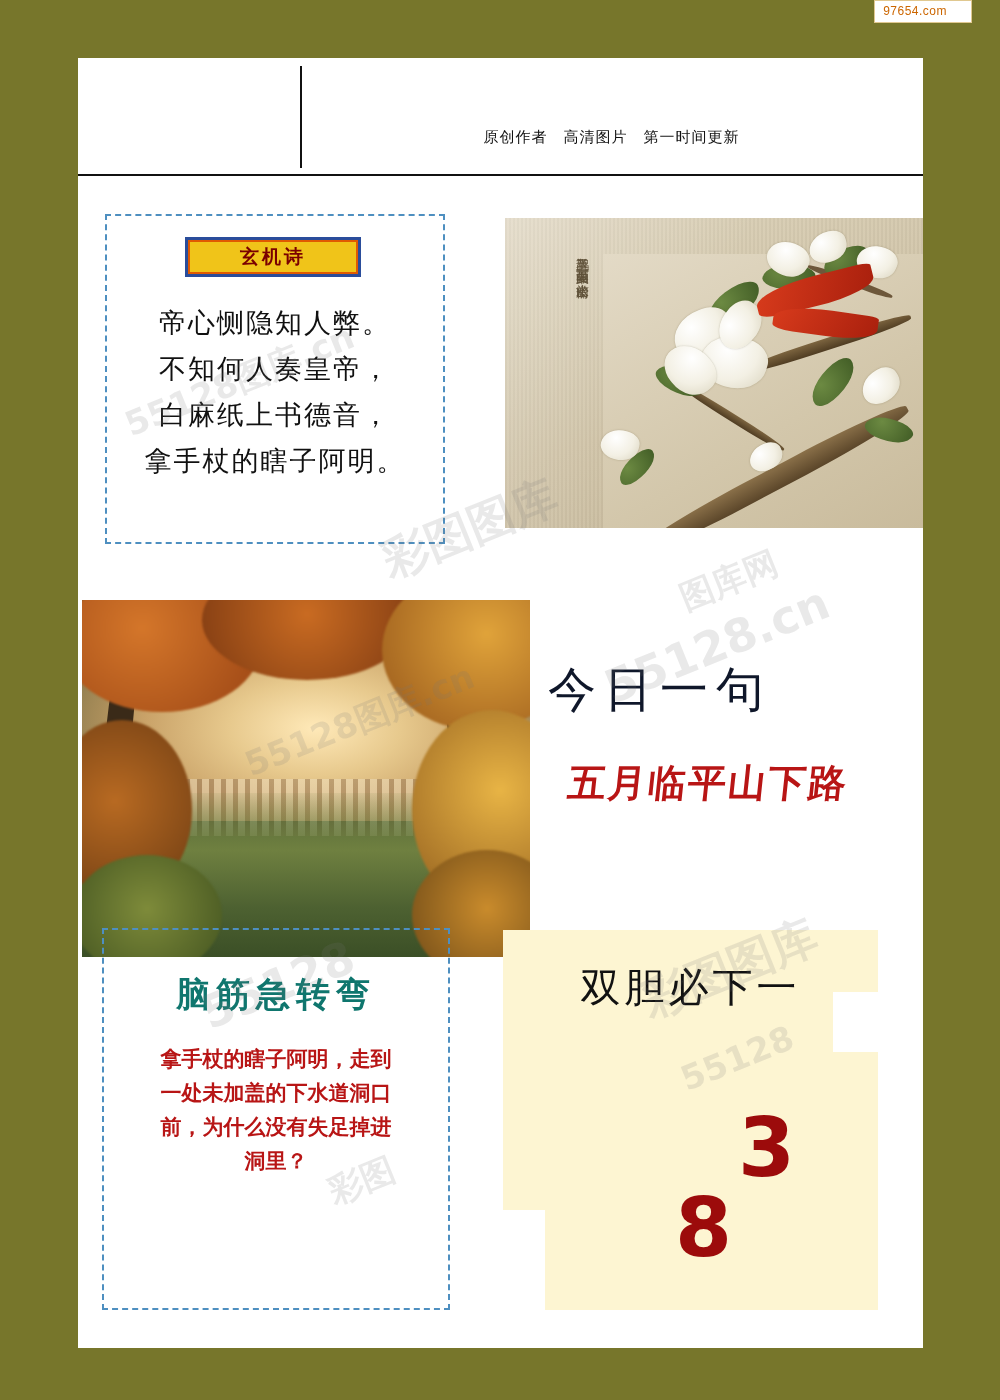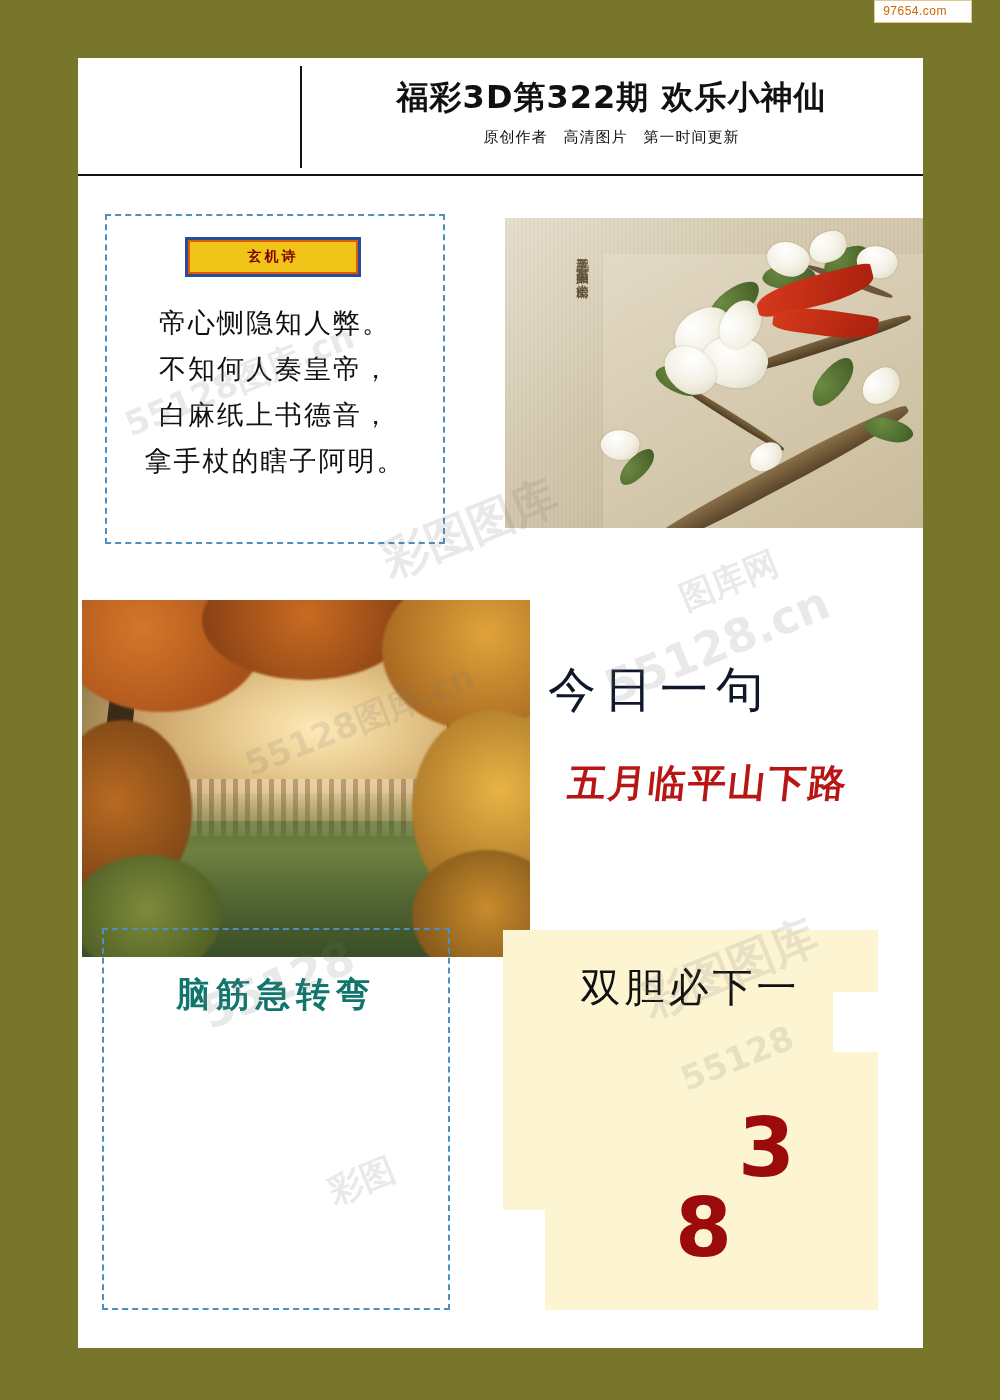--- a/index.html
+++ b/index.html
@@ -96,21 +96,21 @@
   .poem-badge-inner {
     width: 100%;
     height: 100%;
     background: #f0c419;
     border: 2px solid #e05a00;
     box-sizing: border-box;
     display: flex;
     align-items: center;
     justify-content: center;
     color: #7a0000;
-    font-size: 14px;
+    font-size: 19px;
     font-weight: bold;
     letter-spacing: 3px;
     font-family: "DejaVu Sans", "Liberation Sans", sans-serif;
   }
   .poem-lines {
     position: absolute;
     left: 0;
     right: 0;
     top: 84px;
     text-align: center;
@@ -344,21 +344,20 @@
 </style>
 </head>
 <body>
 
 <div class="corner-tag">97654.com</div>
 
 <div class="page">
 
   <div class="header">
     <div class="header-divider"></div>
-    <div class="header-title">福彩3D第322期 欢乐小神仙</div>
     <div class="header-sub">原创作者　高清图片　第一时间更新</div>
   </div>
 
   <div class="poem-box">
     <div class="poem-badge">
       <div class="poem-badge-inner">玄机诗</div>
     </div>
     <div class="poem-lines">
       <div class="poem-line">帝心恻隐知人弊。</div>
       <div class="poem-line">不知何人奏皇帝，</div>
@@ -418,20 +417,21 @@
     <div class="foliage" style="left:-30px;top:120px;width:140px;height:180px;background:radial-gradient(circle at 45% 45%,#b86a22,#6a3a12);"></div>
     <div class="foliage" style="left:330px;top:250px;width:150px;height:130px;background:radial-gradient(circle at 50% 45%,#c98b2c,#6b4716);"></div>
     <div class="foliage" style="left:-10px;top:255px;width:150px;height:120px;background:radial-gradient(circle at 50% 45%,#7e8b3a,#41521f);"></div>
   </div>
 
   <div class="today-title">今日一句</div>
   <div class="today-text">五月临平山下路</div>
 
   <div class="riddle-box">
     <div class="riddle-title">脑筋急转弯</div>
+    <div class="riddle-body">拿手杖的瞎子阿明，走到一处未加盖的下水道洞口前，为什么没有失足掉进洞里？</div>
   </div>
 
   <div class="num-panel">
     <div class="notch-tr"></div>
     <div class="notch-bl"></div>
     <div class="num-title">双胆必下一</div>
     <div class="num-big-1">3</div>
     <div class="num-big-2">8</div>
   </div>
 

